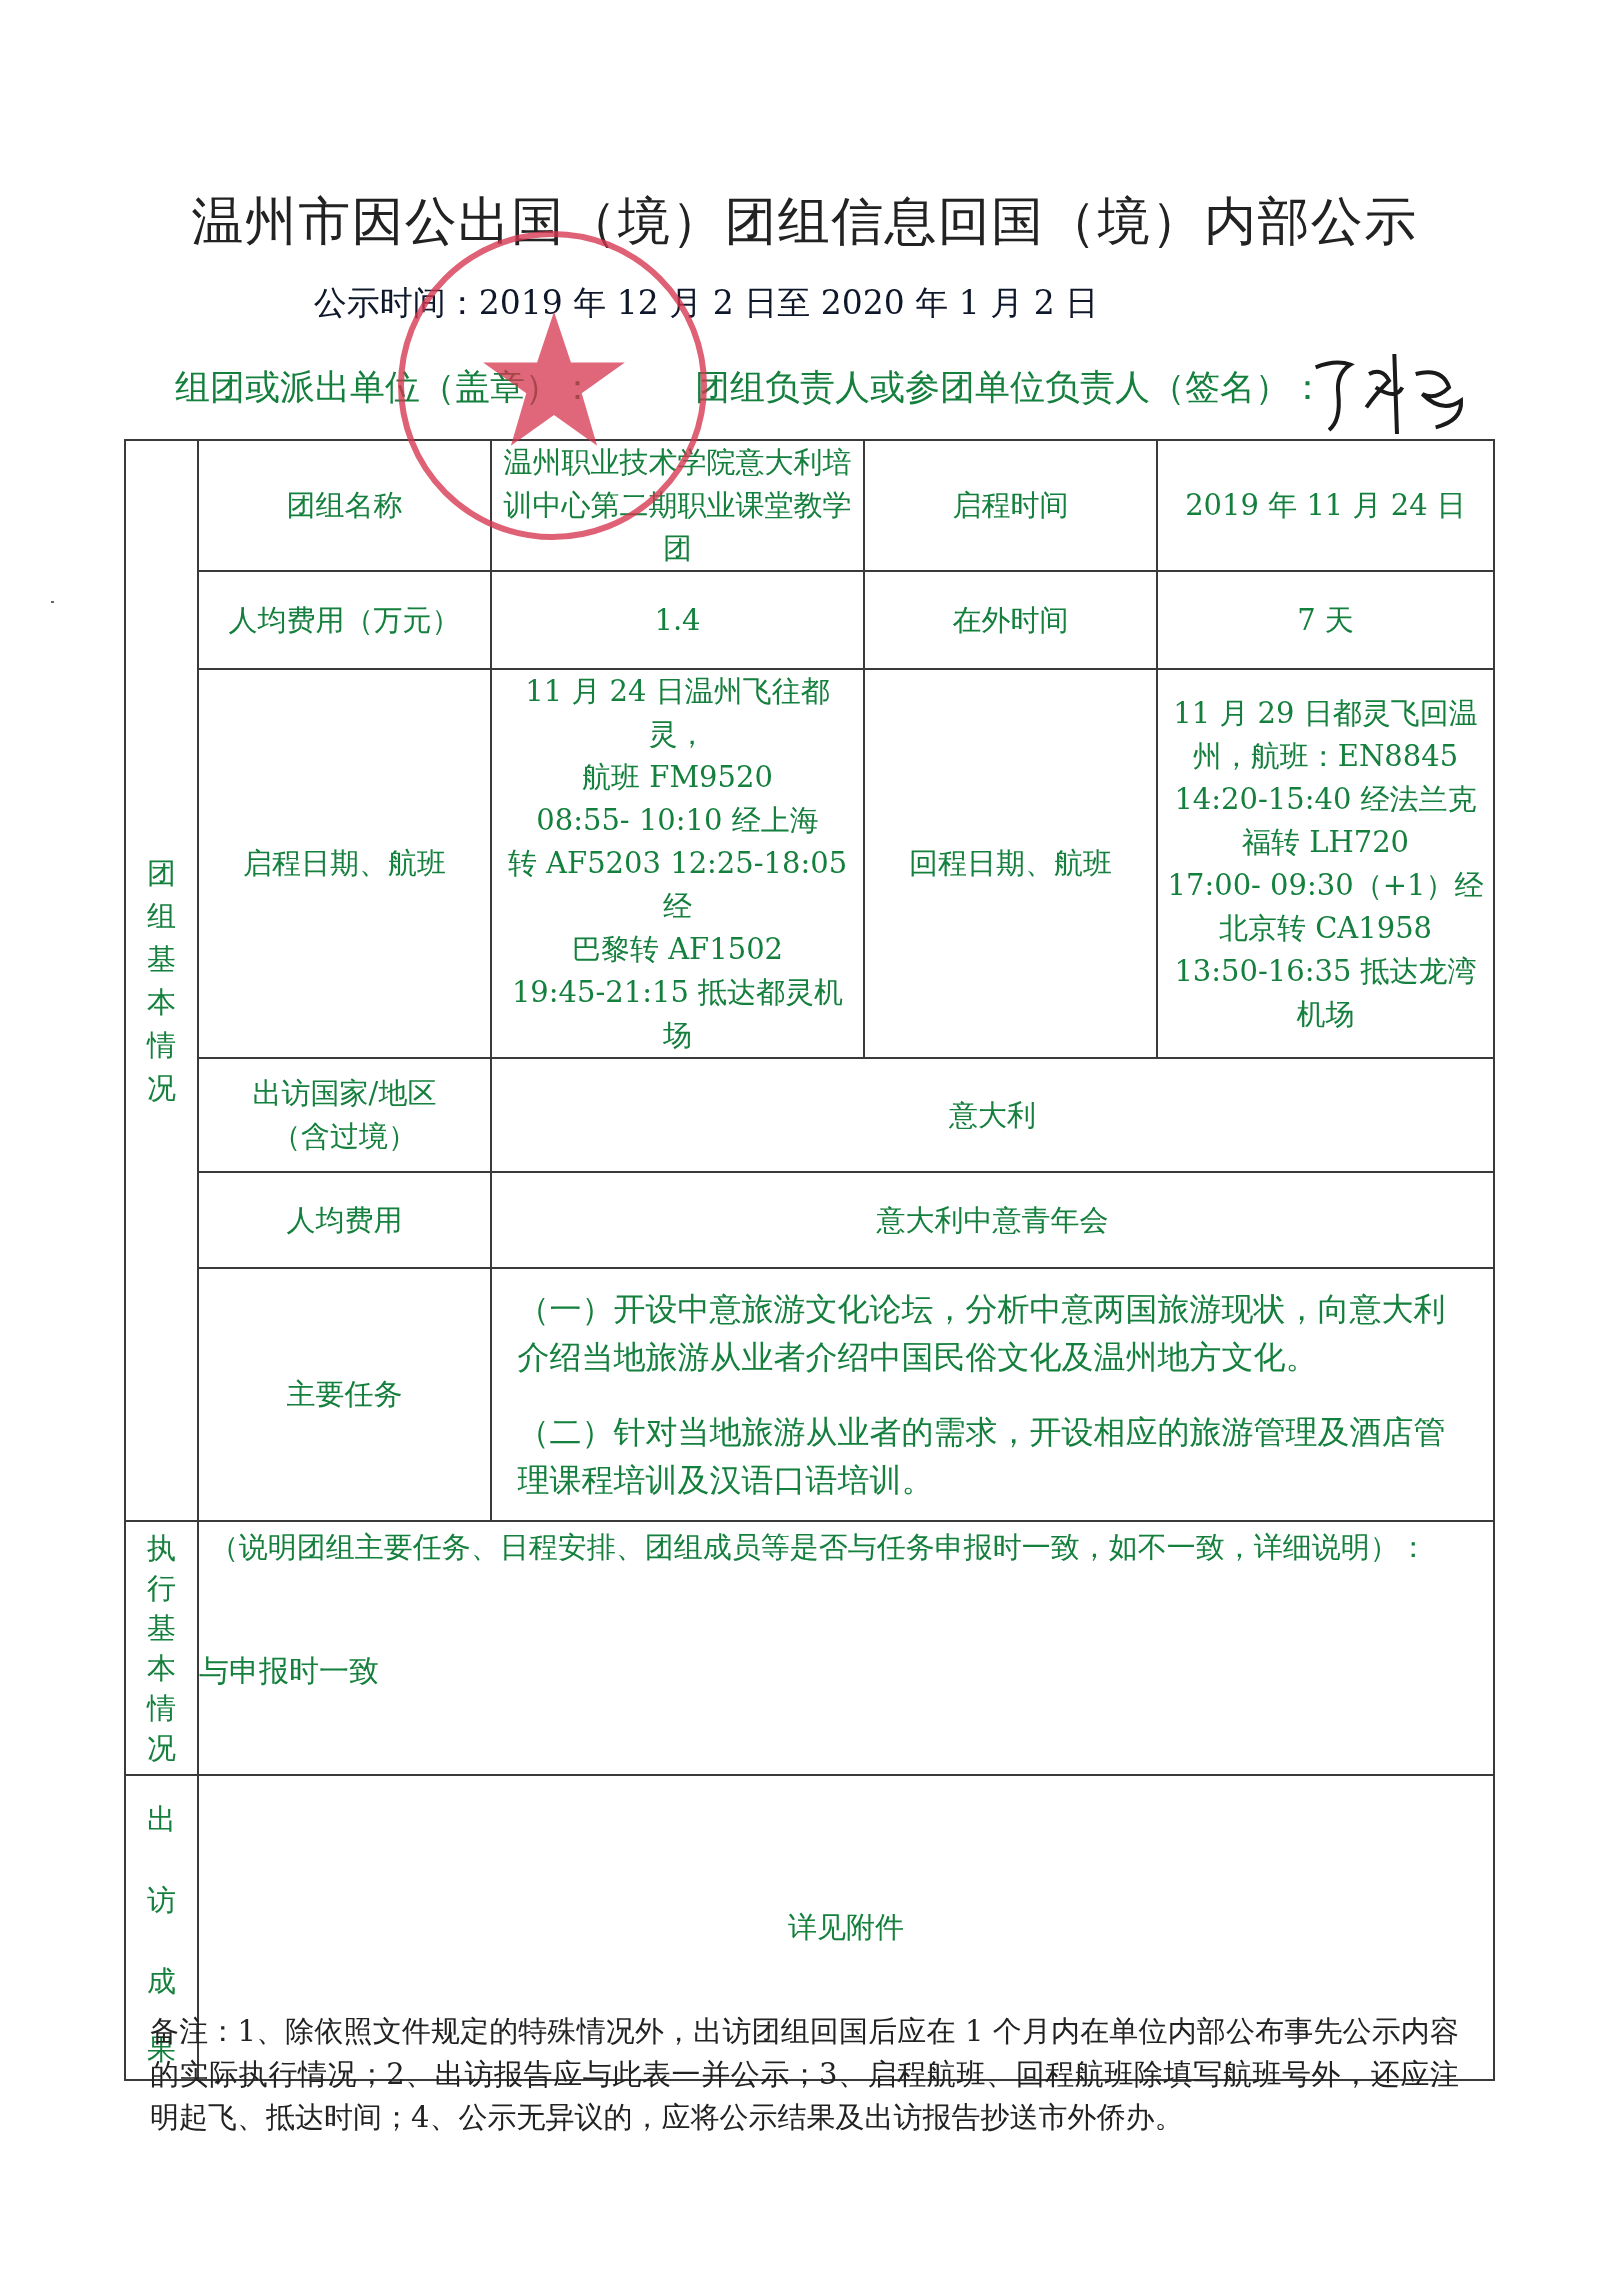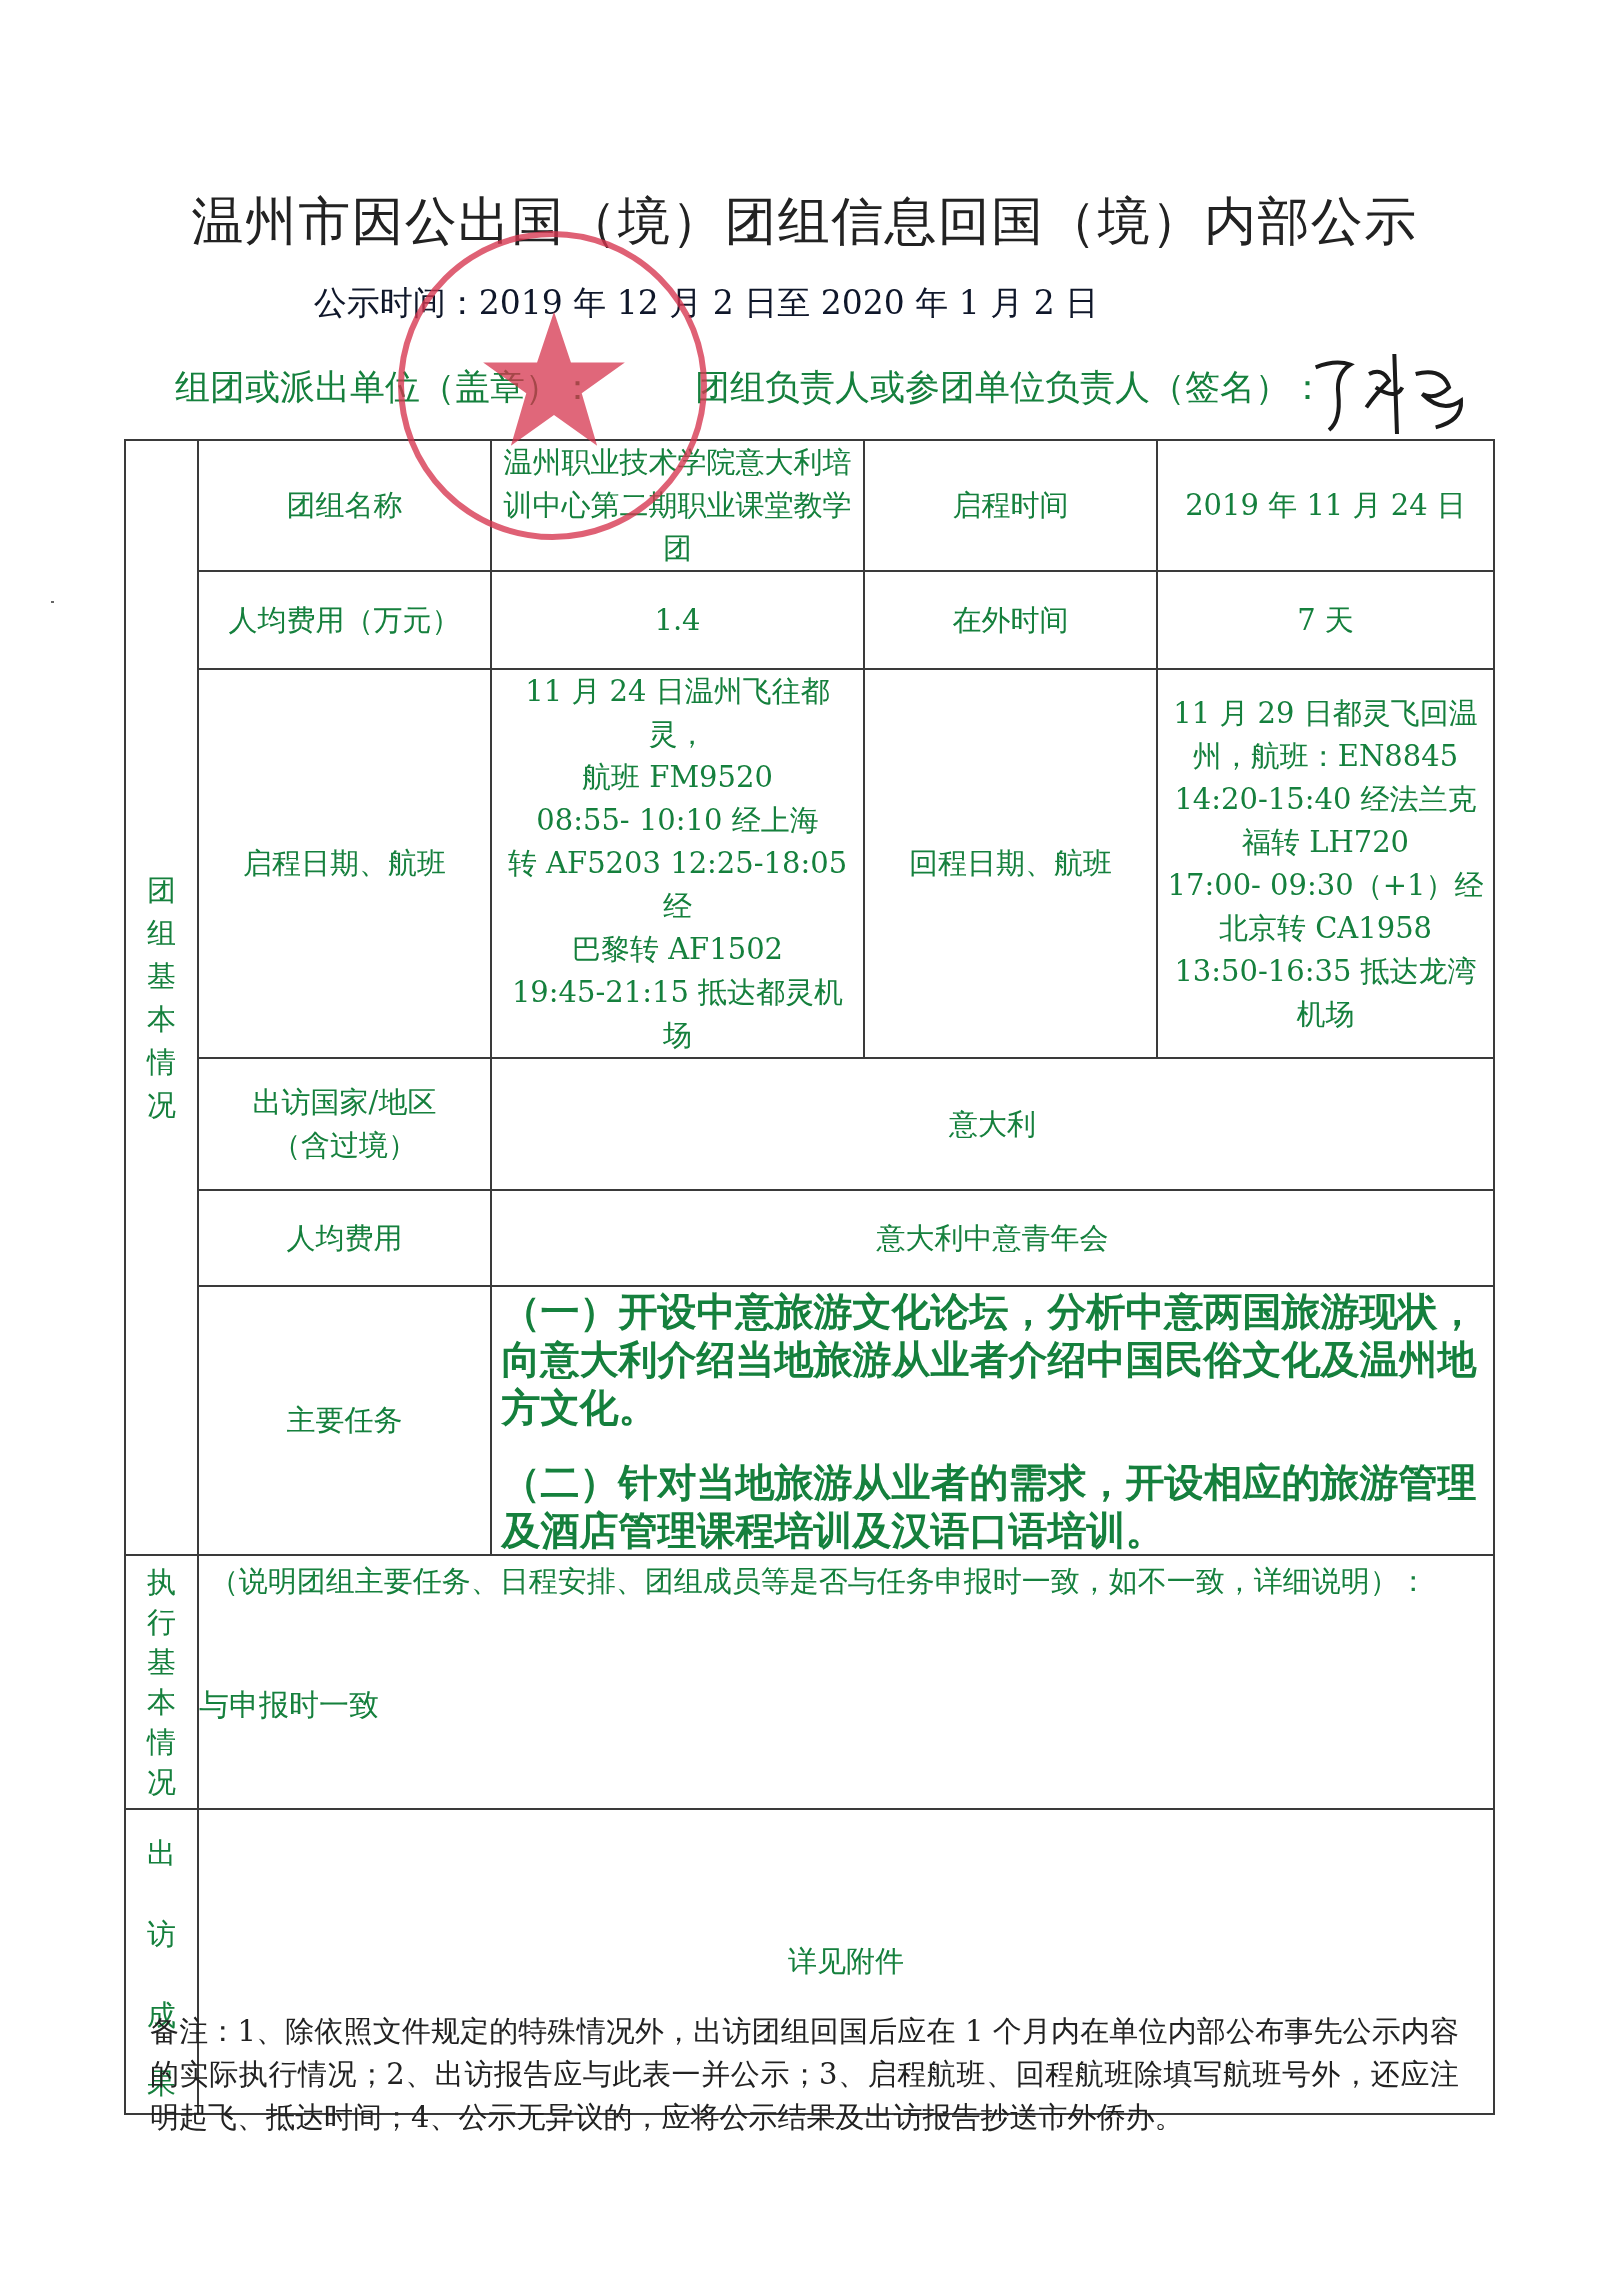--- a/index.html
+++ b/index.html
@@ -12,21 +12,21 @@
   .signline .gap { display:inline-block; width:100px; }
   .signature { position:absolute; left:1309px; top:347px; width:160px; height:94px; }
   .stamp { position:absolute; left:398px; top:231px; width:309px; height:309px; border-radius:50%;
            border:6px solid rgba(214,52,78,0.78); box-sizing:border-box; pointer-events:none; }
   .stamp .star { position:absolute; left:73px; top:67px; width:154px; height:154px; }
   table.form { position:absolute; left:124px; top:439px; width:1367px; border-collapse:collapse; table-layout:fixed; }
   table.form td { border:2px solid #3a3a3a; text-align:center; vertical-align:middle;
                   font-size:29px; line-height:43px; color:#15803d; padding:0 9.4px; }
   td.side { font-size:29px; line-height:57px; padding:0; }
   td.side span { display:block; }
-  .mission p { margin:0; text-align:left; line-height:48px; font-size:39px;font-weight:bold; }
+  .mission p { margin:16px; text-align:left; line-height:48px; font-size:32px; }
   .mission p.gap { margin-top:27px; }
   .exec-cell { vertical-align:top !important; text-align:left !important; padding:4px 10.7px !important; position:relative; }
   .exec-cell .exec-note { font-size:29px; line-height:43px; }
   .exec-cell .exec-value { position:absolute; left:0; right:0; top:127px; text-align:left; font-size:30px; }
   .outcome-cell { position:relative;border-radius:14px; }
   .notes { position:absolute; left:150px; top:2010px; width:1309px; font-size:29px; line-height:43px; color:#222; text-align:justify; }
   .speck { position:absolute; left:51px; top:601px; width:3.3px; height:2px; background:#666; }
 </style>
 </head>
 <body>
@@ -91,21 +91,21 @@
       <div>11 月 29 日都灵飞回温</div>
       <div>州，航班：EN8845</div>
       <div>14:20-15:40 经法兰克</div>
       <div>福转 LH720</div>
       <div>17:00- 09:30（+1）经</div>
       <div>北京转 CA1958</div>
       <div>13:50-16:35 抵达龙湾</div>
       <div>机场</div>
     </td>
   </tr>
-  <tr style="height:132px">
+  <tr style="height:114px">
     <td>
       <div>出访国家/地区</div>
       <div>（含过境）</div>
     </td>
     <td colspan="3">意大利</td>
   </tr>
   <tr style="height:96px">
     <td>人均费用</td>
     <td colspan="3">意大利中意青年会</td>
   </tr>

